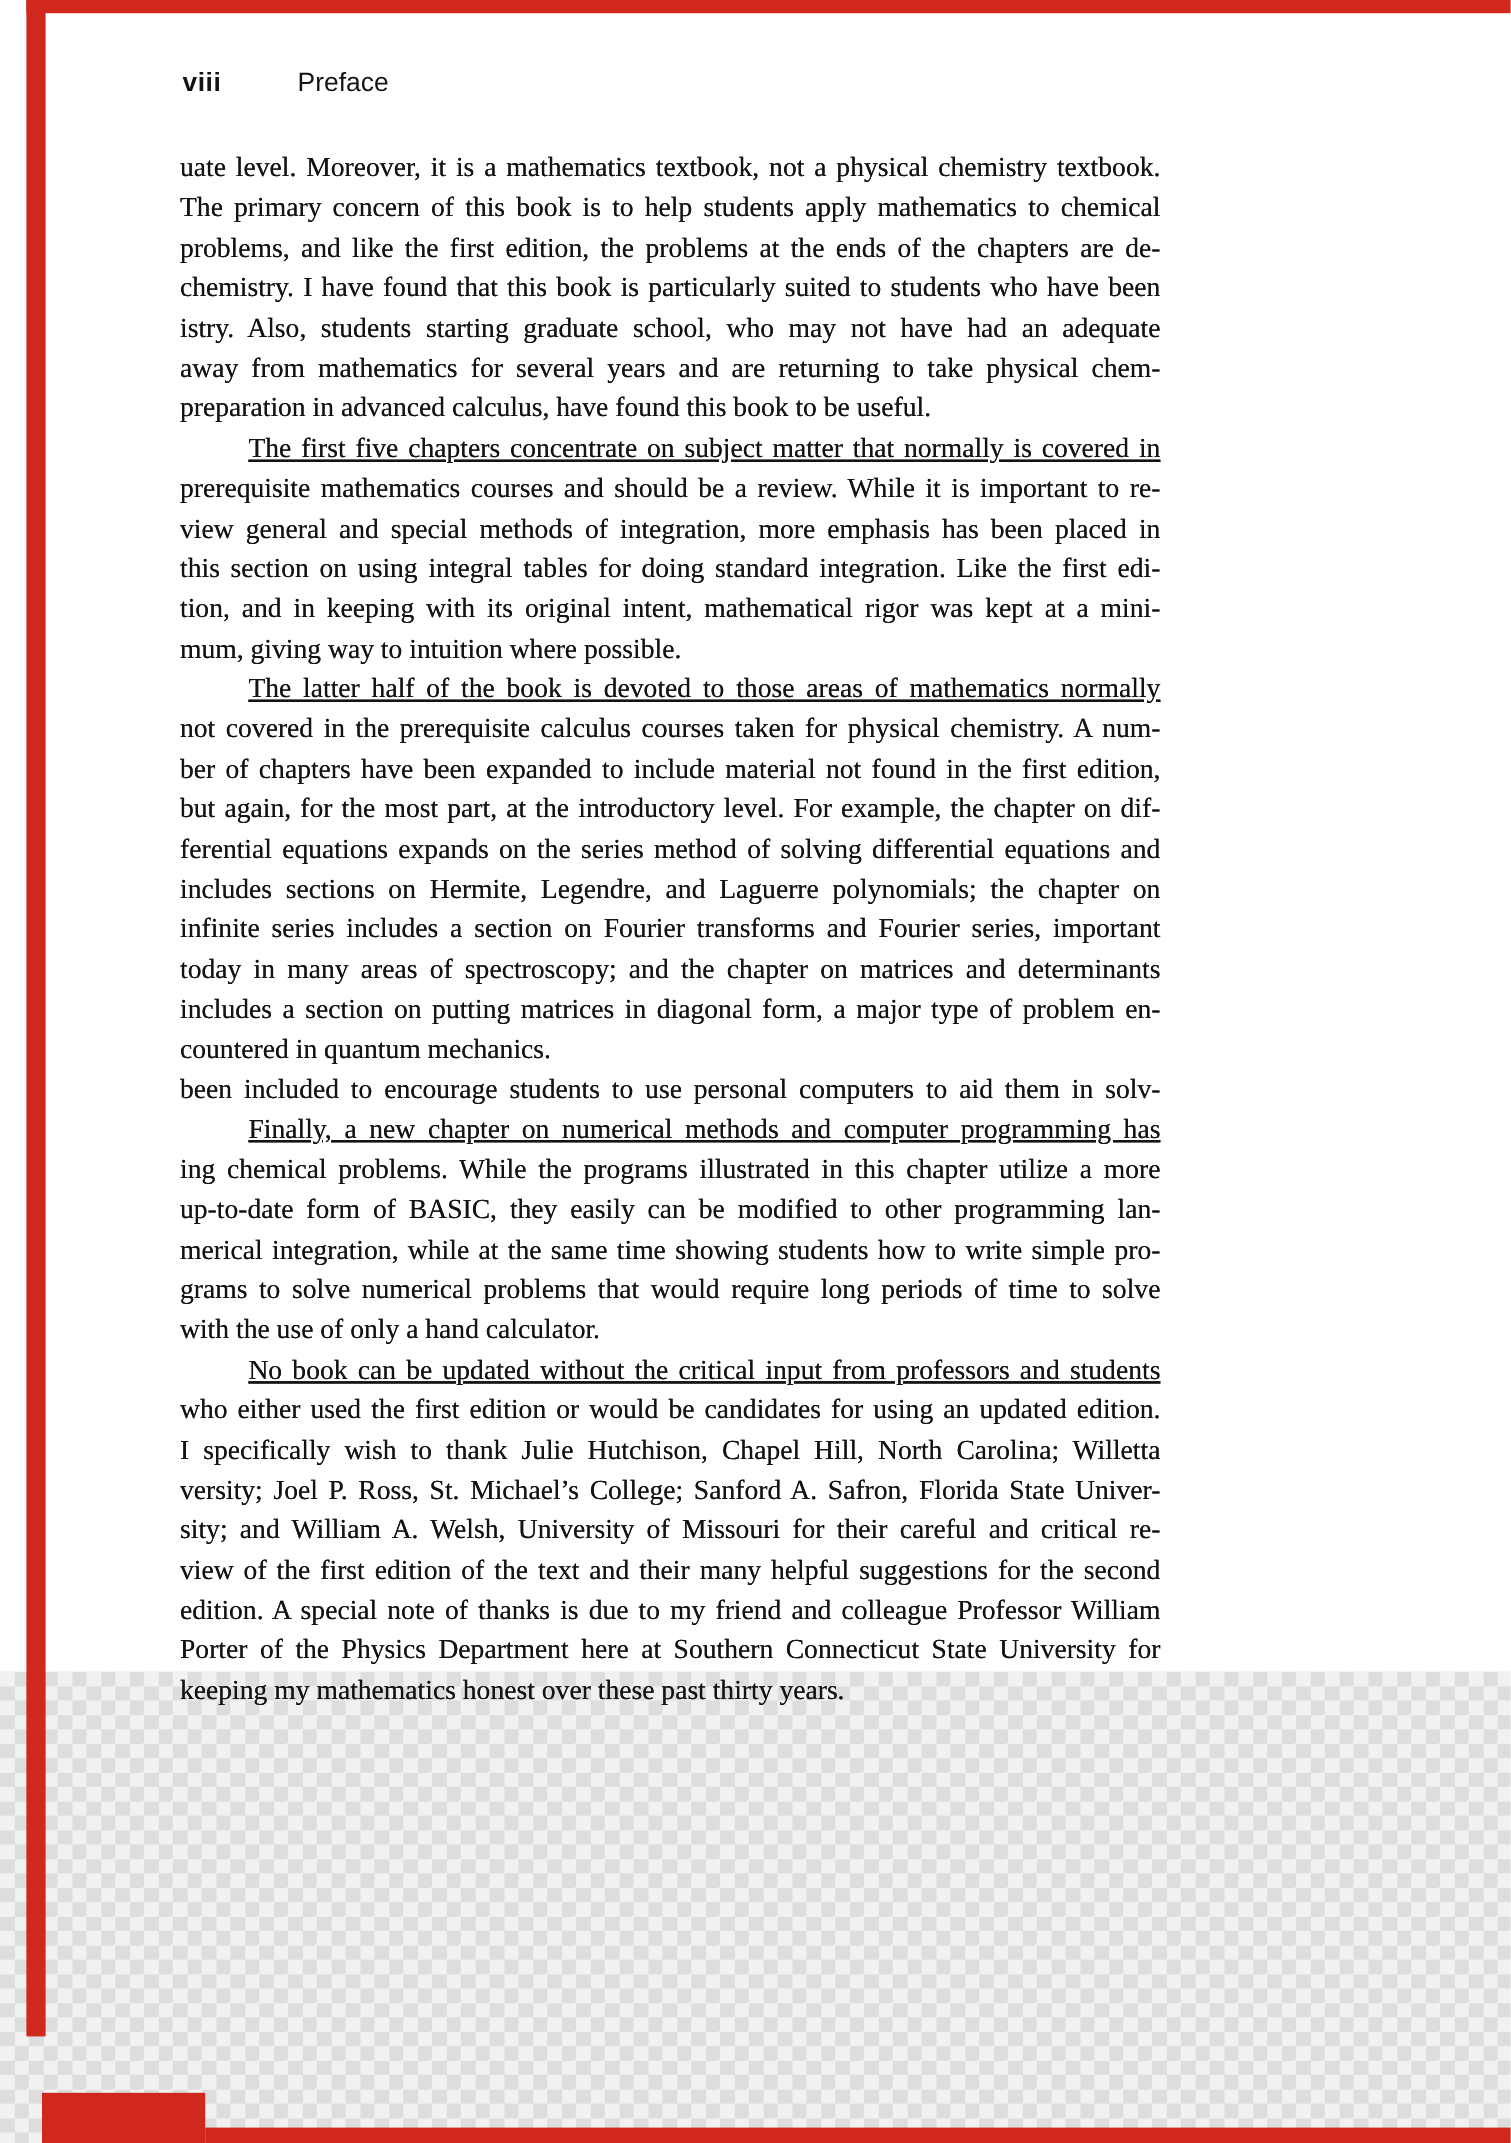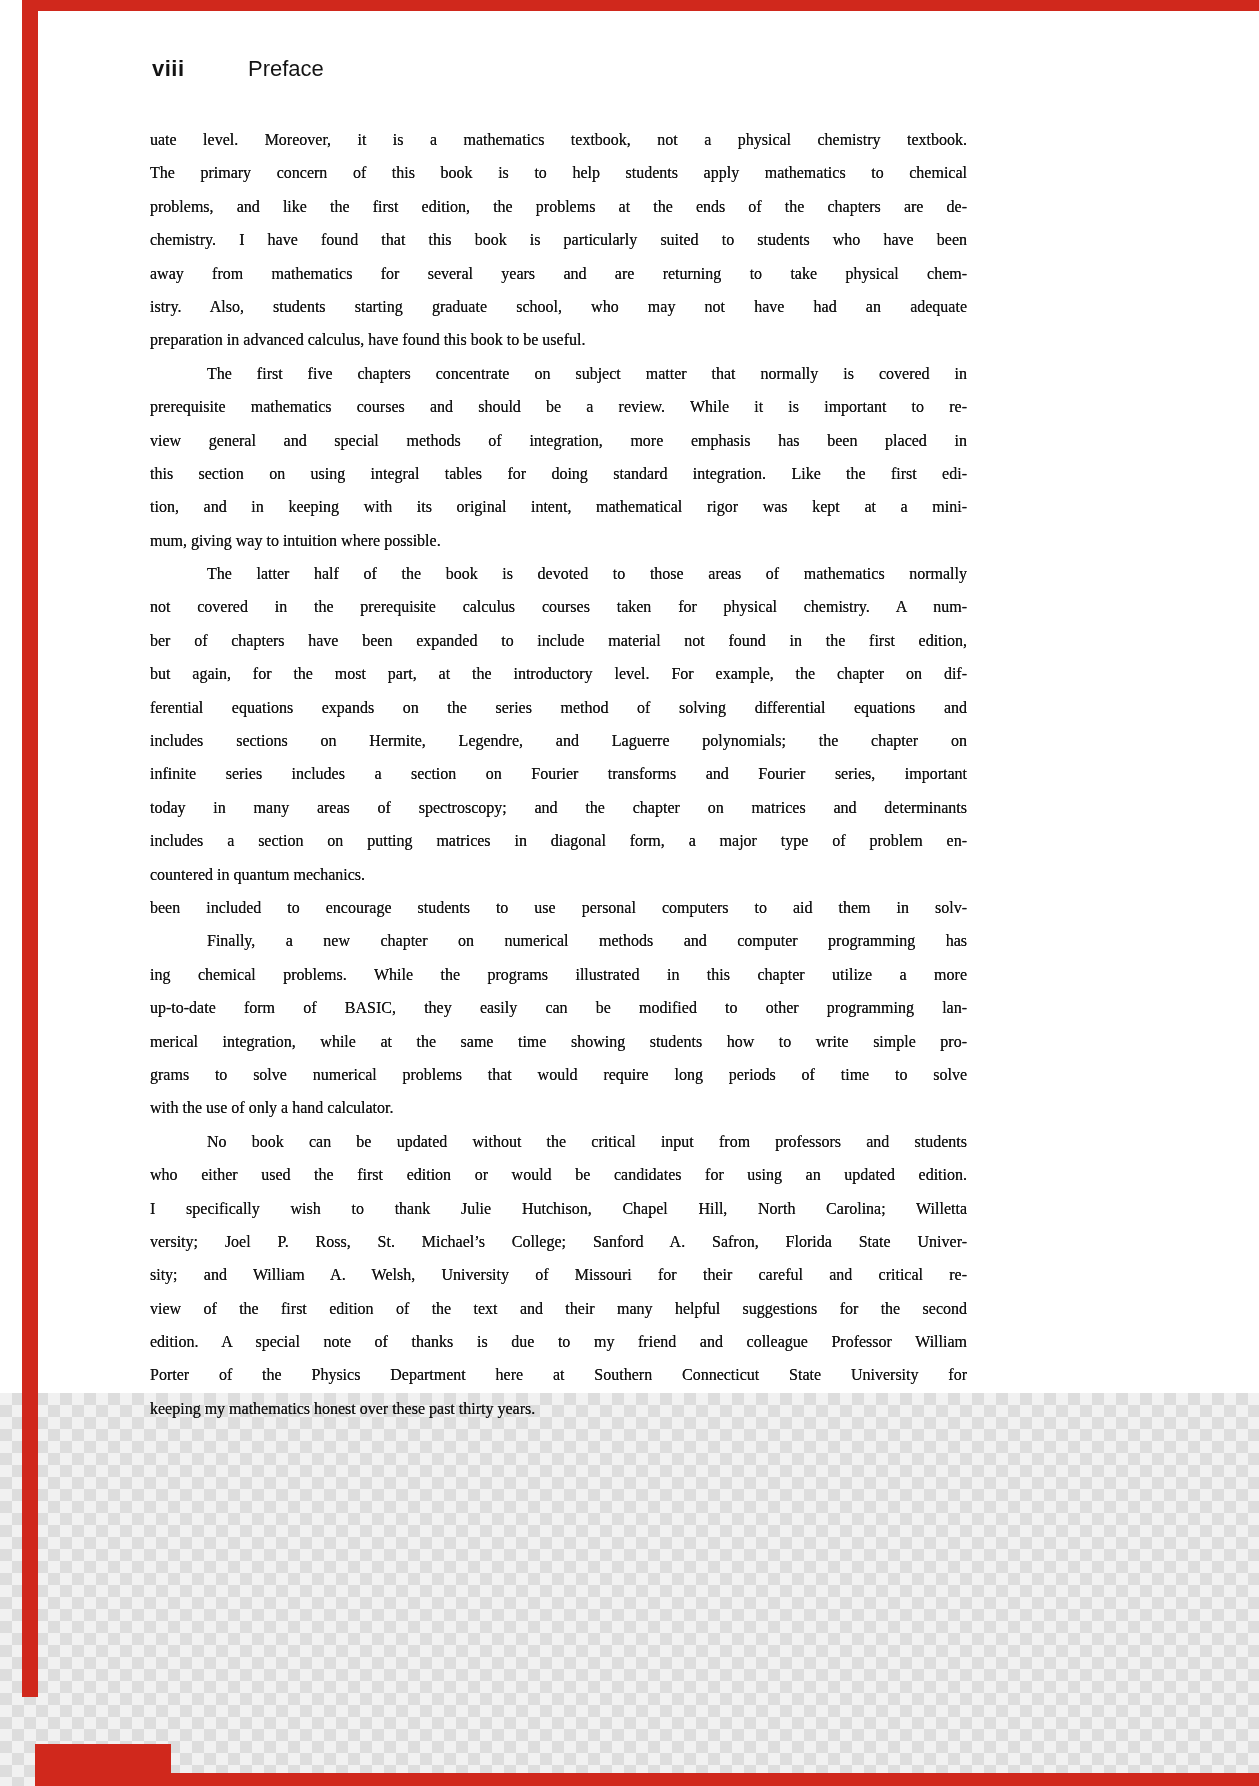--- a/index.html
+++ b/index.html
@@ -18,25 +18,25 @@
   .edge-left{left:22px;top:0;width:16px;height:1697px;}
   .edge-bottom-left{left:35px;top:1744px;width:136px;height:42px;}
   .edge-bottom{left:171px;top:1773px;width:1088px;height:13px;}
 
   .runhead{position:absolute;left:152px;top:56px;z-index:3;
     font-family:"Liberation Sans",sans-serif;font-size:22px;color:var(--ink);}
   .folio{display:inline-block;width:96px;font-weight:700;letter-spacing:0.5px;}
   .rh-title{font-weight:400;}
 
   .textblock{position:absolute;left:150px;top:123px;width:817px;z-index:3;
-    color:var(--ink);font-size:16px;line-height:33.4px;
+    color:var(--ink);font-size:23px;line-height:33.4px;
     text-shadow:0 0 0.5px rgba(10,10,10,0.85);}
   .line{height:33.4px;text-align:justify;text-align-last:justify;}
   .line.plast{text-align-last:left;font-family:Liberation Serif, serif;}
-  .line.indent{text-indent:57px;}
+  .line.indent{text-indent:57px;text-decoration:underline;}
 </style>
 </head>
 <body>
 
 <div class="page" style="--paper: #ffffff; --ink: #131313; --red: #d0281c; --ckl: #f1f1f1; --ckd: #dddddd;">
   <div class="checker"></div>
 
   <div class="edge edge-top"></div>
   <div class="edge edge-left"></div>
   <div class="edge edge-bottom-left"></div>
@@ -44,22 +44,22 @@
 
   <div class="runhead">
     <span class="folio">viii</span><span class="rh-title">Preface</span>
   </div>
 
   <div class="textblock">
       <div class="line" style="">uate level. Moreover, it is a mathematics textbook, not a physical chemistry textbook.</div>
       <div class="line" style="">The primary concern of this book is to help students apply mathematics to chemical</div>
       <div class="line" style="">problems, and like the first edition, the problems at the ends of the chapters are de-</div>
       <div class="line" style="">chemistry. I have found that this book is particularly suited to students who have been</div>
+      <div class="line" style="">istry. Also, students starting graduate school, who may not have had an adequate</div>
       <div class="line" style="">away from mathematics for several years and are returning to take physical chem-</div>
-      <div class="line" style="">istry. Also, students starting graduate school, who may not have had an adequate</div>
       <div class="line plast" style="">preparation in advanced calculus, have found this book to be useful.</div>
       <div class="line indent" style="">The first five chapters concentrate on subject matter that normally is covered in</div>
       <div class="line" style="">prerequisite mathematics courses and should be a review. While it is important to re-</div>
       <div class="line" style="">view general and special methods of integration, more emphasis has been placed in</div>
       <div class="line" style="">this section on using integral tables for doing standard integration. Like the first edi-</div>
       <div class="line" style="">tion, and in keeping with its original intent, mathematical rigor was kept at a mini-</div>
       <div class="line plast" style="">mum, giving way to intuition where possible.</div>
       <div class="line indent" style="">The latter half of the book is devoted to those areas of mathematics normally</div>
       <div class="line" style="">not covered in the prerequisite calculus courses taken for physical chemistry. A num-</div>
       <div class="line" style="">ber of chapters have been expanded to include material not found in the first edition,</div>

